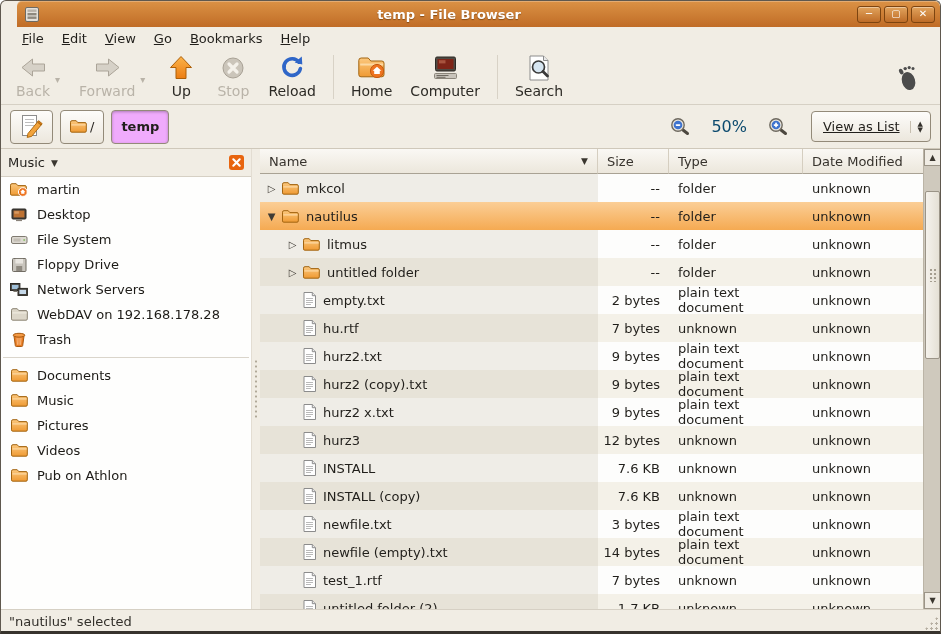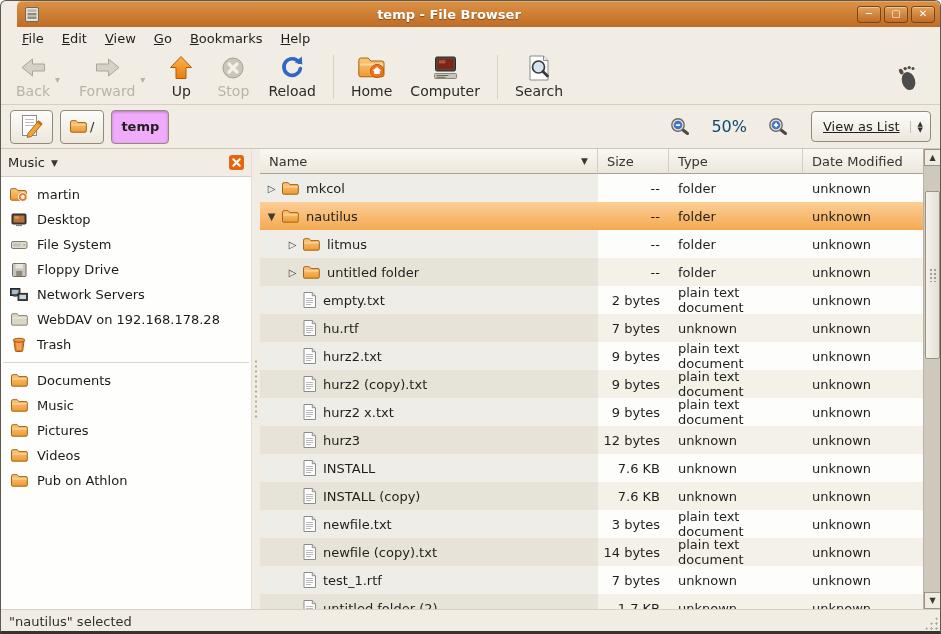--- a/index.html
+++ b/index.html
@@ -63,21 +63,21 @@
   .sidebar{position:absolute;top:148px;left:0;width:251px;height:460px;background:#FEFEFD;
     border-right:1px solid #E3DDD2;overflow:hidden;}
   .sidebar-header{height:28px;background:#F1EDE4;border-bottom:1px solid #D6D0C4;
     display:flex;align-items:center;padding:0 7px;font-size:13px;color:#211F1B;}
   .sb-title{display:flex;align-items:center;gap:6px;flex:1;}
   .sb-caret{font-size:9px;color:#3A362F;}
   .place{display:flex;align-items:center;gap:9px;height:25px;padding-left:9px;
     font-size:13px;color:#1D1B17;white-space:nowrap;}
   .place .icon{width:18px;display:flex;justify-content:center;}
   .place-sep{height:1px;background:#DAD5CB;margin:5px 2px;}
-  .sidebar-items{padding-top:5px;}
+  .sidebar-items{}
   .splitter{position:absolute;top:148px;left:251px;width:8px;height:460px;background:#F1EDE4;}
   .splitter .grip{position:absolute;top:210px;left:2px;width:4px;height:60px;
     background-image:radial-gradient(circle,#AFA897 1px,transparent 1.2px);
     background-size:4px 5px;}
   
   .list{position:absolute;top:148px;left:259px;width:663px;height:460px;background:#5eead4;overflow:hidden;}
   .list-header{display:flex;height:25px;}
   .col-h{background:linear-gradient(#FAF8F4,#ECE7DC);border-right:1px solid #D5CEC0;
     border-bottom:1px solid #A9A294;font-size:13px;color:#37332D;
     display:flex;align-items:center;padding:0 9px;flex:none;}
@@ -761,21 +761,21 @@
                 <path d="M1 .5 h8.3 l3.2 3.2 V15.5 H1 Z" fill="#fff" stroke="#8C8C8C"></path>
                 <path d="M9.3 .5 V3.7 h3.2" fill="#E9E9E9" stroke="#8C8C8C"></path>
                 <g stroke="#B9B9B9">
                   <line x1="3" y1="6.5" x2="10" y2="6.5"></line>
                   <line x1="3" y1="8.5" x2="10" y2="8.5"></line>
                   <line x1="3" y1="10.5" x2="10" y2="10.5"></line>
                   <line x1="3" y1="12.5" x2="8" y2="12.5"></line>
                 </g>
               </svg>
             </span>
-            <span class="fname">newfile (copy).txt</span>
+            <span class="fname">newfile (empty).txt</span>
           </div>
           <div class="cell cell-size">14 bytes</div>
           <div class="cell cell-type">plain text document</div>
           <div class="cell cell-date">unknown</div>
         </div>
         <div class="row a">
           <div class="cell cell-name lvl1">
             <span class="expander"></span>
             <span class="icon">
               <svg width="13" height="16" viewBox="0 0 13 16">

